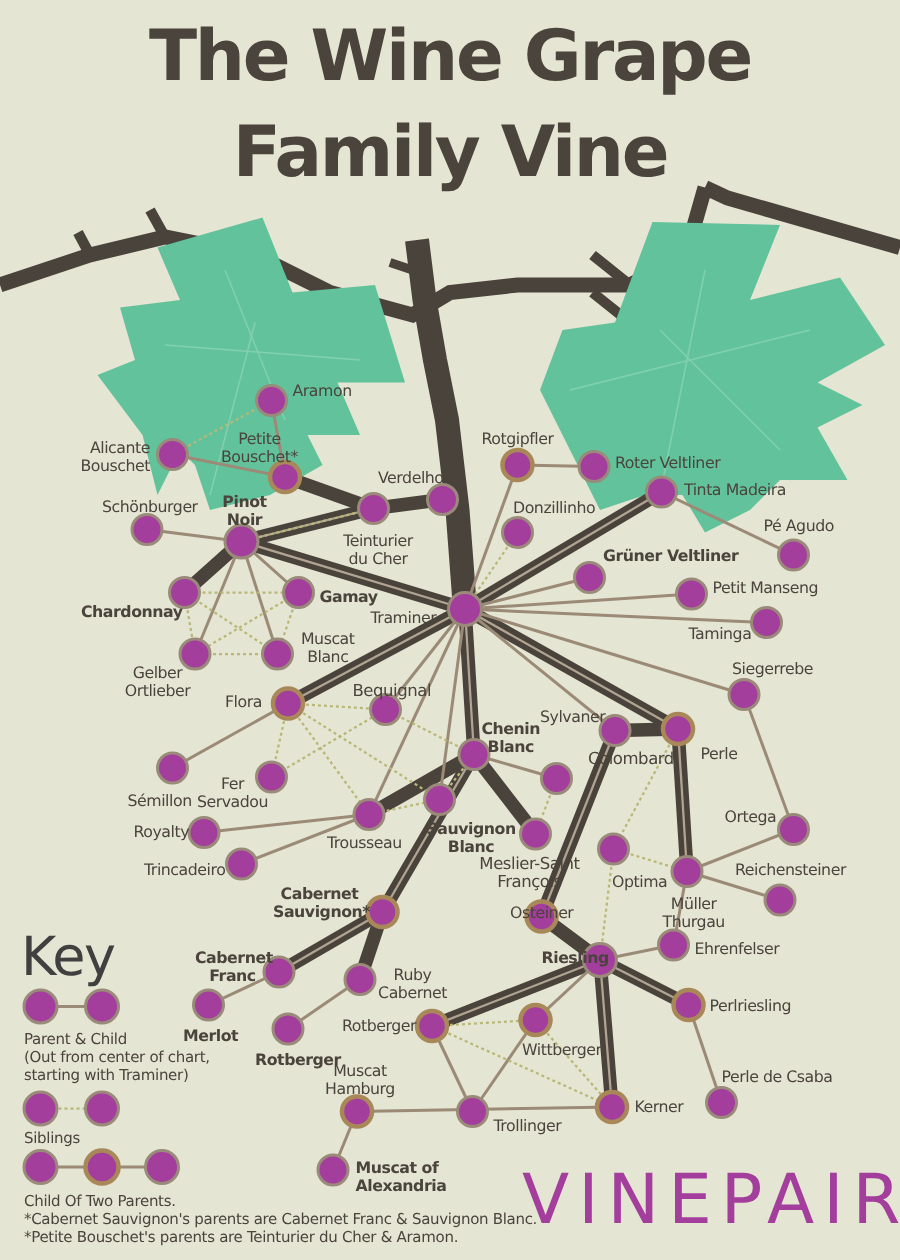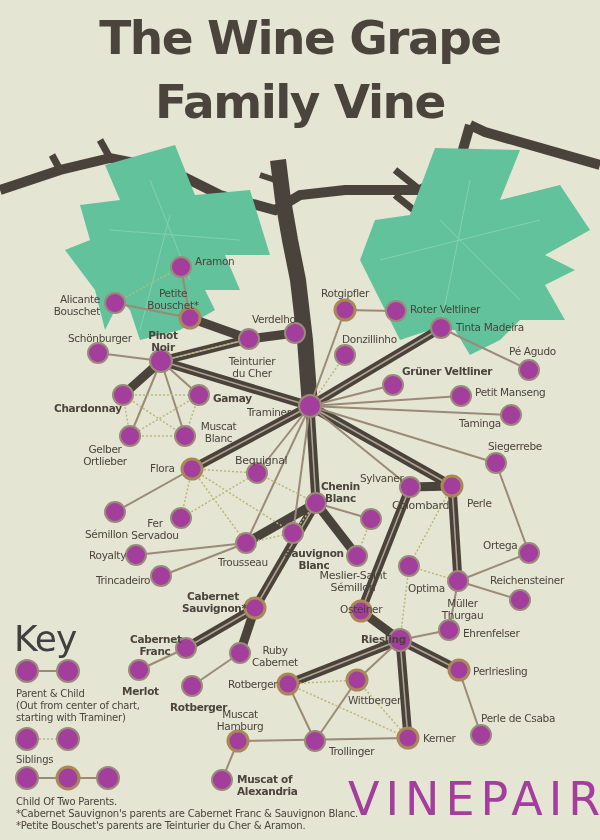--- a/index.html
+++ b/index.html
@@ -259,21 +259,21 @@
 <div class="lbl b c" style="left:318px;top:480px;width:45px;white-space:pre-line;">Chenin
 Blanc</div>
 <div class="lbl s" style="left:358px;top:500px;padding-left:34px;">Colombard</div>
 <div class="lbl" style="left:85px;top:528px;">Sémillon</div>
 <div class="lbl c" style="left:130px;top:517px;width:50px;white-space:pre-line;">Fer
 Servadou</div>
 <div class="lbl" style="left:218px;top:556px;">Trousseau</div>
 <div class="lbl b c" style="left:284px;top:547px;width:60px;white-space:pre-line;">Sauvignon
 Blanc</div>
 <div class="lbl s c" style="left:318px;top:570px;width:70px;white-space:pre-line;">Meslier-Saint
-Sémillon</div>
+François</div>
 <div class="lbl" style="left:89px;top:549px;">Royalty</div>
 <div class="lbl" style="left:96px;top:574px;">Trincadeiro</div>
 <div class="lbl" style="left:483px;top:539px;">Ortega</div>
 <div class="lbl" style="left:408px;top:582px;">Optima</div>
 <div class="lbl c" style="left:440px;top:597px;width:45px;white-space:pre-line;">Müller
 Thurgau</div>
 <div class="lbl" style="left:490px;top:574px;">Reichensteiner</div>
 <div class="lbl b c" style="left:182px;top:590px;width:62px;white-space:pre-line;">Cabernet
 Sauvignon*</div>
 <div class="lbl" style="left:312px;top:603px;margin-left:28px;">Osteiner</div>

